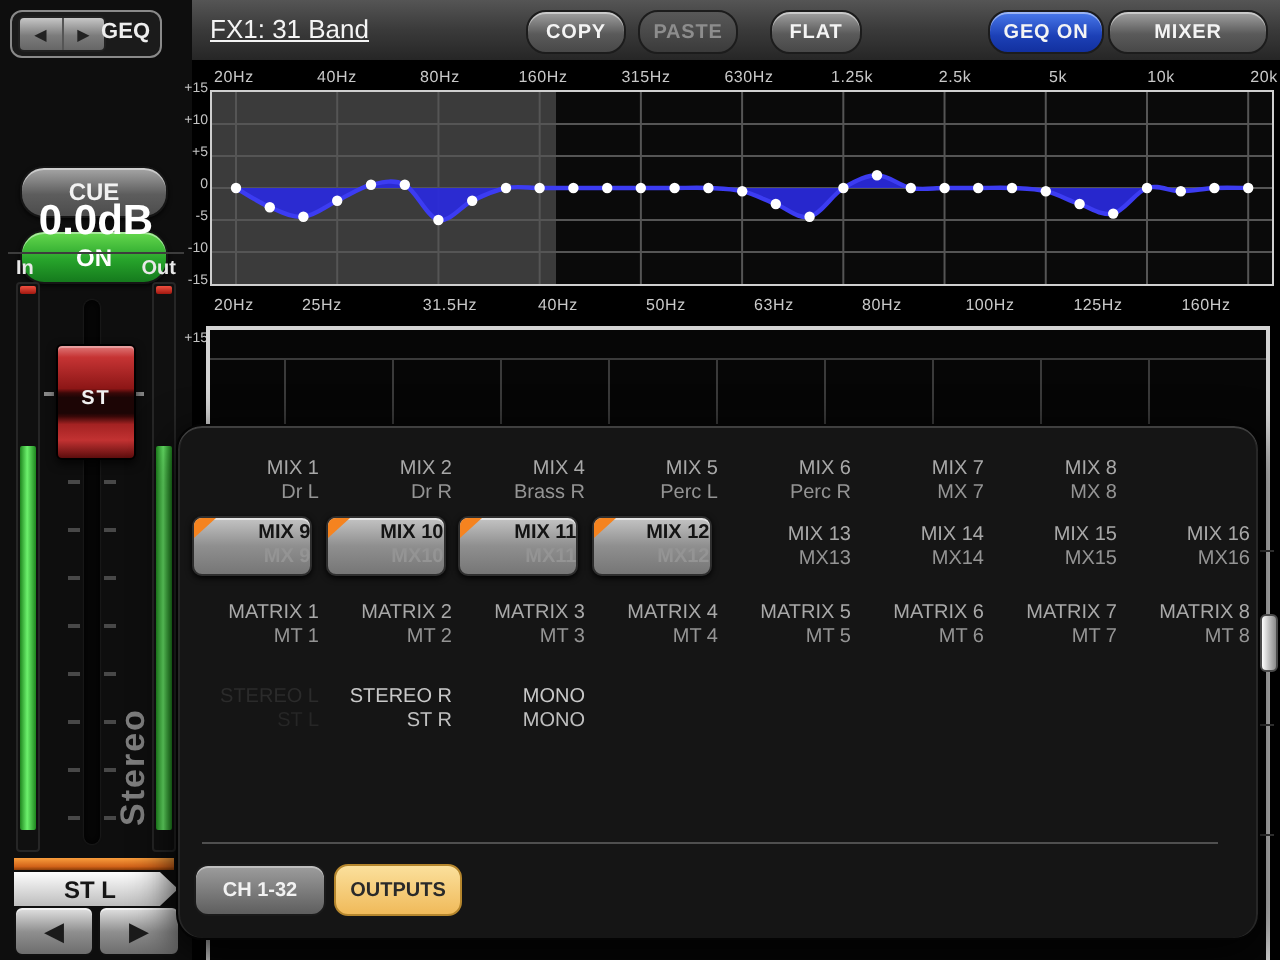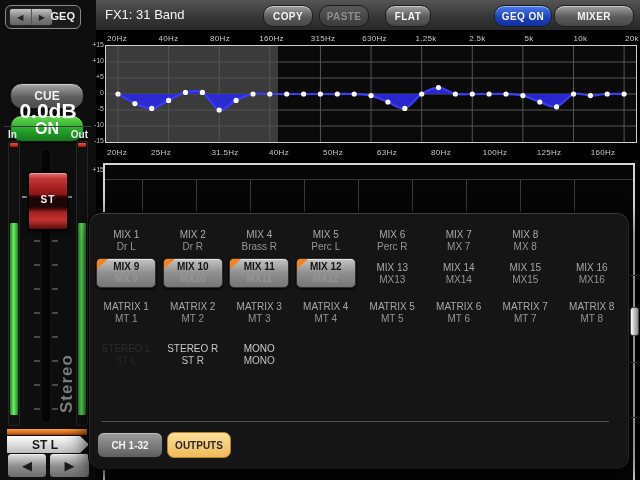--- a/index.html
+++ b/index.html
@@ -11,21 +11,21 @@
   #nav-box{position:absolute;left:5px;top:5px;width:74px;height:22px;border:1px solid #8a8a8a;border-radius:6px;background:#1b1b1b;}
   #nav-btns{position:absolute;left:3px;top:2px;width:42px;height:16px;border-radius:3px;display:flex;
             background:linear-gradient(180deg,#c6c6c6,#7c7c7c 55%,#666);border:1px solid #222;}
   .navhalf{flex:1;display:flex;align-items:center;justify-content:center;font-size:8px;color:#222;}
   .navhalf:first-child{border-right:1px solid #555;}
   #nav-label{position:absolute;right:5px;top:4px;font-size:11px;font-weight:bold;color:#eee;}
   .pill{border-radius:12px;display:flex;align-items:center;justify-content:center;font-weight:bold;
         border:1px solid #151515;box-shadow:inset 0 1px 0 rgba(255,255,255,.45),0 1px 2px rgba(0,0,0,.7);margin-top:45px;}
   #cue-btn{position:absolute;left:10px;top:38px;width:72px;height:24px;font-size:12px;color:#f2f2f2;
            background:linear-gradient(180deg,#a7a7a7,#5d5d5d 55%,#4c4c4c);}
-  #on-btn{position:absolute;left:10px;top:70px;width:72px;height:25px;font-size:16px;color:#fff;
+  #on-btn{position:absolute;left:10px;top:70px;width:72px;height:25px;font-size:12px;color:#fff;
           background:linear-gradient(180deg,#66d94e,#27a42b 55%,#157a1d);}
   #gain{position:absolute;left:0;top:99px;width:96px;text-align:center;color:#fff;font-size:21px;font-weight:600;}
   #sb-div{position:absolute;left:4px;top:126px;width:88px;height:1px;background:#3d3d3d;}
   .io-lab{position:absolute;top:129px;font-size:10px;font-weight:bold;color:#e8e8e8;}
   #in-lab{left:8px;} #out-lab{left:62px;width:26px;text-align:right;}
   .meter{position:absolute;top:141px;width:10px;height:283px;background:#101010;border:1px solid #262626;border-radius:2px;}
   #meter-in{left:8px;} #meter-out{left:76px;}
   .m-red{position:absolute;left:1px;top:1px;width:8px;height:4px;background:linear-gradient(180deg,#f05040,#a01810);border-radius:1px;}
   .m-grn{position:absolute;left:1px;top:81px;width:8px;height:192px;border-radius:1px;
          background:linear-gradient(90deg,#1e861e,#6cf06c 45%,#1e861e);}
@@ -45,21 +45,21 @@
           clip-path:polygon(0 0,89% 0,100% 50%,89% 100%,0 100%);padding-right:6px;box-sizing:border-box;}
   .ch-arrow{position:absolute;top:453px;height:23px;border-radius:4px;border:1px solid #101010;display:flex;align-items:center;justify-content:center;
             background:linear-gradient(180deg,#e2e2e2,#8f8f8f 52%,#6d6d6d);box-shadow:inset 0 1px 0 rgba(255,255,255,.6);
             color:#1b1b1b;font-size:13px;}
   #ch-prev{left:7px;width:38px;} #ch-next{left:49px;width:39px;}
 
   
   #main{position:absolute;left:96px;top:0;width:544px;height:480px;background:#000;}
   #header{position:absolute;left:0;top:0;width:544px;height:30px;border-bottom:1px solid #000;
           background:linear-gradient(180deg,#555 0%,#3a3a3a 50%,#262626 100%);}
-  #page-title{position:absolute;left:9px;top:7px;font-size:13px;color:#f4f4f4;}
+  #page-title{position:absolute;left:9px;top:7px;font-size:13px;color:#f4f4f4;text-decoration:underline;}
   .hbtn{position:absolute;top:5px;height:20px;border-radius:10px;font-size:10px;font-weight:bold;color:#f4f4f4;
         display:flex;align-items:center;justify-content:center;letter-spacing:.4px;
         background:linear-gradient(180deg,#a2a2a2,#5a5a5a 55%,#484848);border:1px solid #1c1c1c;
         box-shadow:inset 0 1px 0 rgba(255,255,255,.45);}
   #btn-copy{left:167px;width:48px;}
   #btn-paste{left:223px;width:48px;background:linear-gradient(180deg,#585858,#3b3b3b);color:#8d8d8d;box-shadow:none;}
   #btn-flat{left:289px;width:44px;}
   #btn-geqon{left:398px;width:56px;background:linear-gradient(180deg,#4a7aec,#1c40b6 60%,#12309f);}
   #btn-mixer{left:458px;width:78px;}
   .tick{position:absolute;transform:translateX(-50%);font-size:8px;color:#c9c9c9;letter-spacing:.3px;white-space:nowrap;}
@@ -72,21 +72,21 @@
   .dvline{position:absolute;top:14px;width:1px;height:290px;background:#3a3a3a;}
   .dhline{position:absolute;left:0;width:100%;height:1px;background:#3a3a3a;}
   #detail-wm{position:absolute;left:238px;top:5px;font-size:33px;color:#585858;letter-spacing:1px;white-space:nowrap;}
   #detail-db{position:absolute;left:-8px;top:166px;width:16px;text-align:right;font-size:7px;color:#c4c4c4;}
   .strip-line{position:absolute;left:532px;width:9px;height:1px;background:#3f3f3f;}
 
   
   #popup{position:absolute;left:88px;top:212px;width:540px;height:256px;background:#151515;border:1px solid #040404;border-radius:13px;
          box-shadow:inset 0 1px 0 #3f3f3f,inset 1px 0 0 #272727,inset -1px 0 0 #272727,0 6px 22px rgba(0,0,0,.9);}
   .prow{position:absolute;left:4px;width:532px;display:grid;grid-template-columns:repeat(8,1fr);}
-  .pcell{text-align:center;font-size:10px;line-height:12px;position:relative;color:#a8a8a8;}
+  .pcell{text-align:right;font-size:10px;line-height:12px;position:relative;color:#a8a8a8;}
   .pcell .l2{color:#949494;}
   .pcell.bright{color:#c9c9c9;} .pcell.bright .l2{color:#c0c0c0;}
   .pcell.dim{color:#2b2b2b;} .pcell.dim .l2{color:#262626;}
   .pcell.pad{padding-top:4px;}
   .selbtn{width:58px;margin:0 auto;border-radius:5px;position:relative;overflow:hidden;padding:2px 0;
           background:linear-gradient(180deg,#c4c4c4,#8f8f8f 50%,#767676);border:1px solid #2e2e2e;
           box-shadow:inset 0 1px 0 rgba(255,255,255,.55),0 1px 3px #000;color:#141414;font-weight:bold;}
   .corner{position:absolute;top:0;left:0;width:0;height:0;border-top:10px solid #f5831f;border-right:11px solid transparent;}
   #popup-div{position:absolute;left:12px;top:208px;width:508px;height:1px;background:#4f4f4f;}
   .tab{position:absolute;top:219px;height:24px;border-radius:7px;font-size:10px;font-weight:bold;

